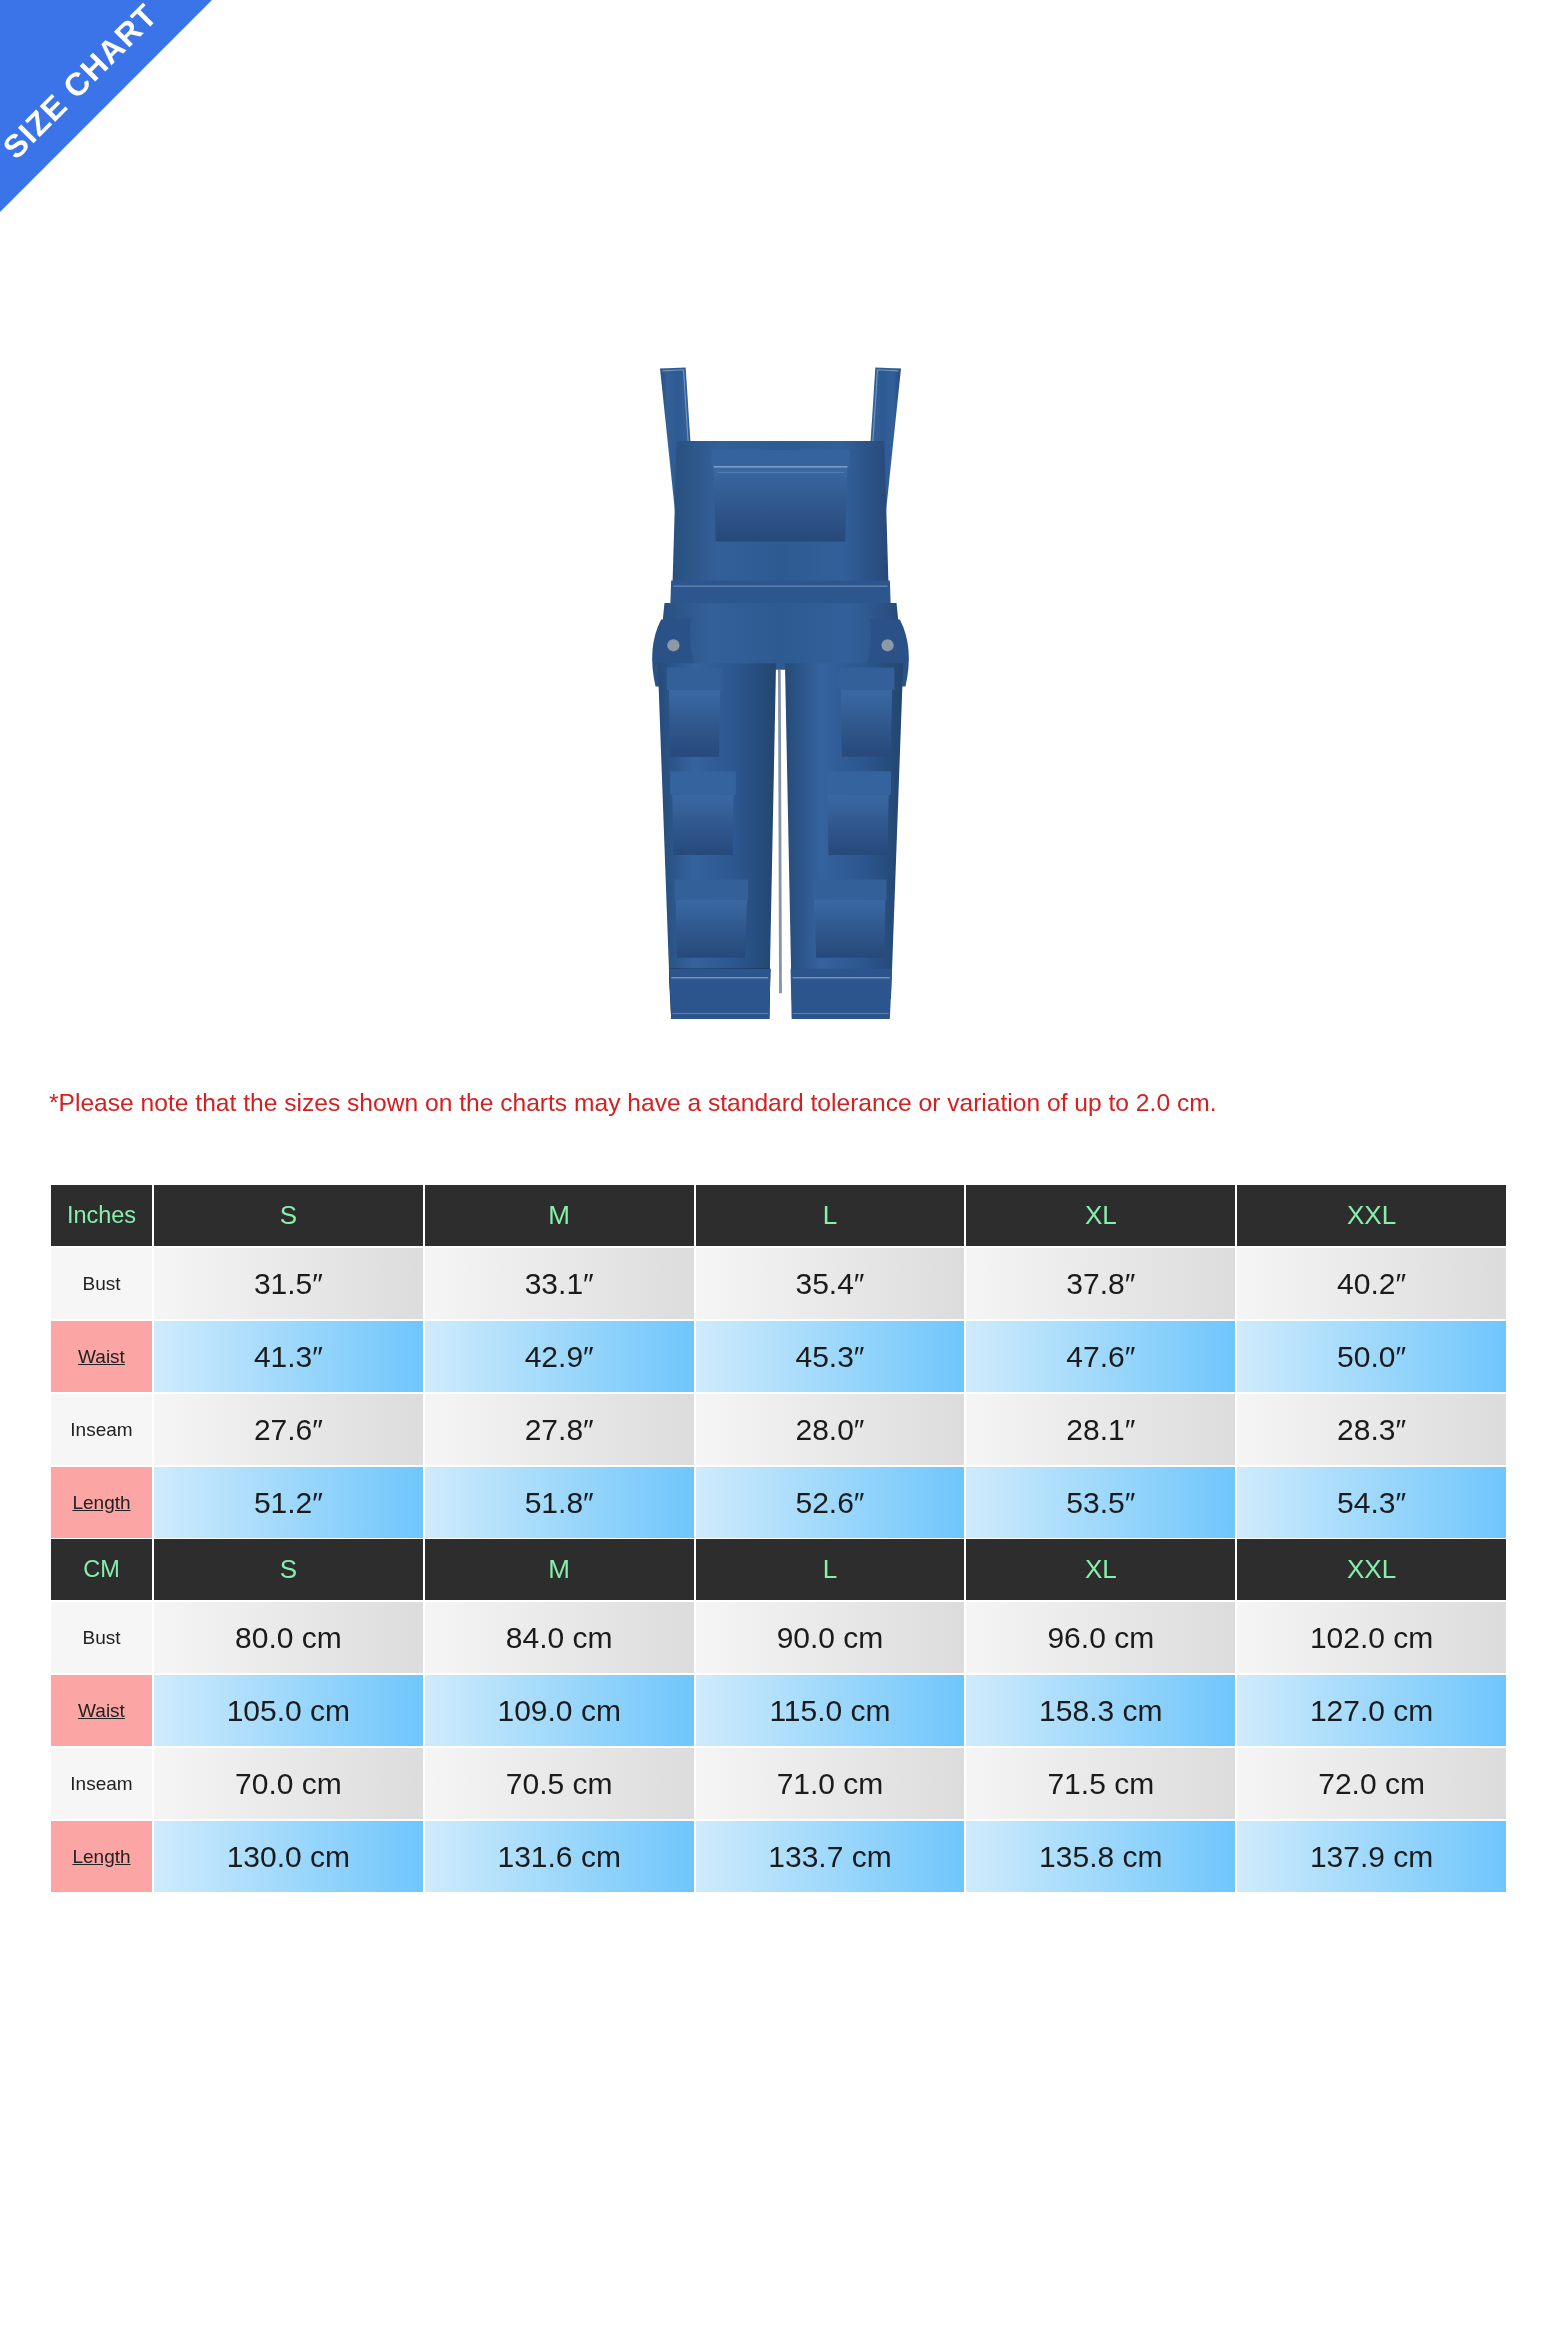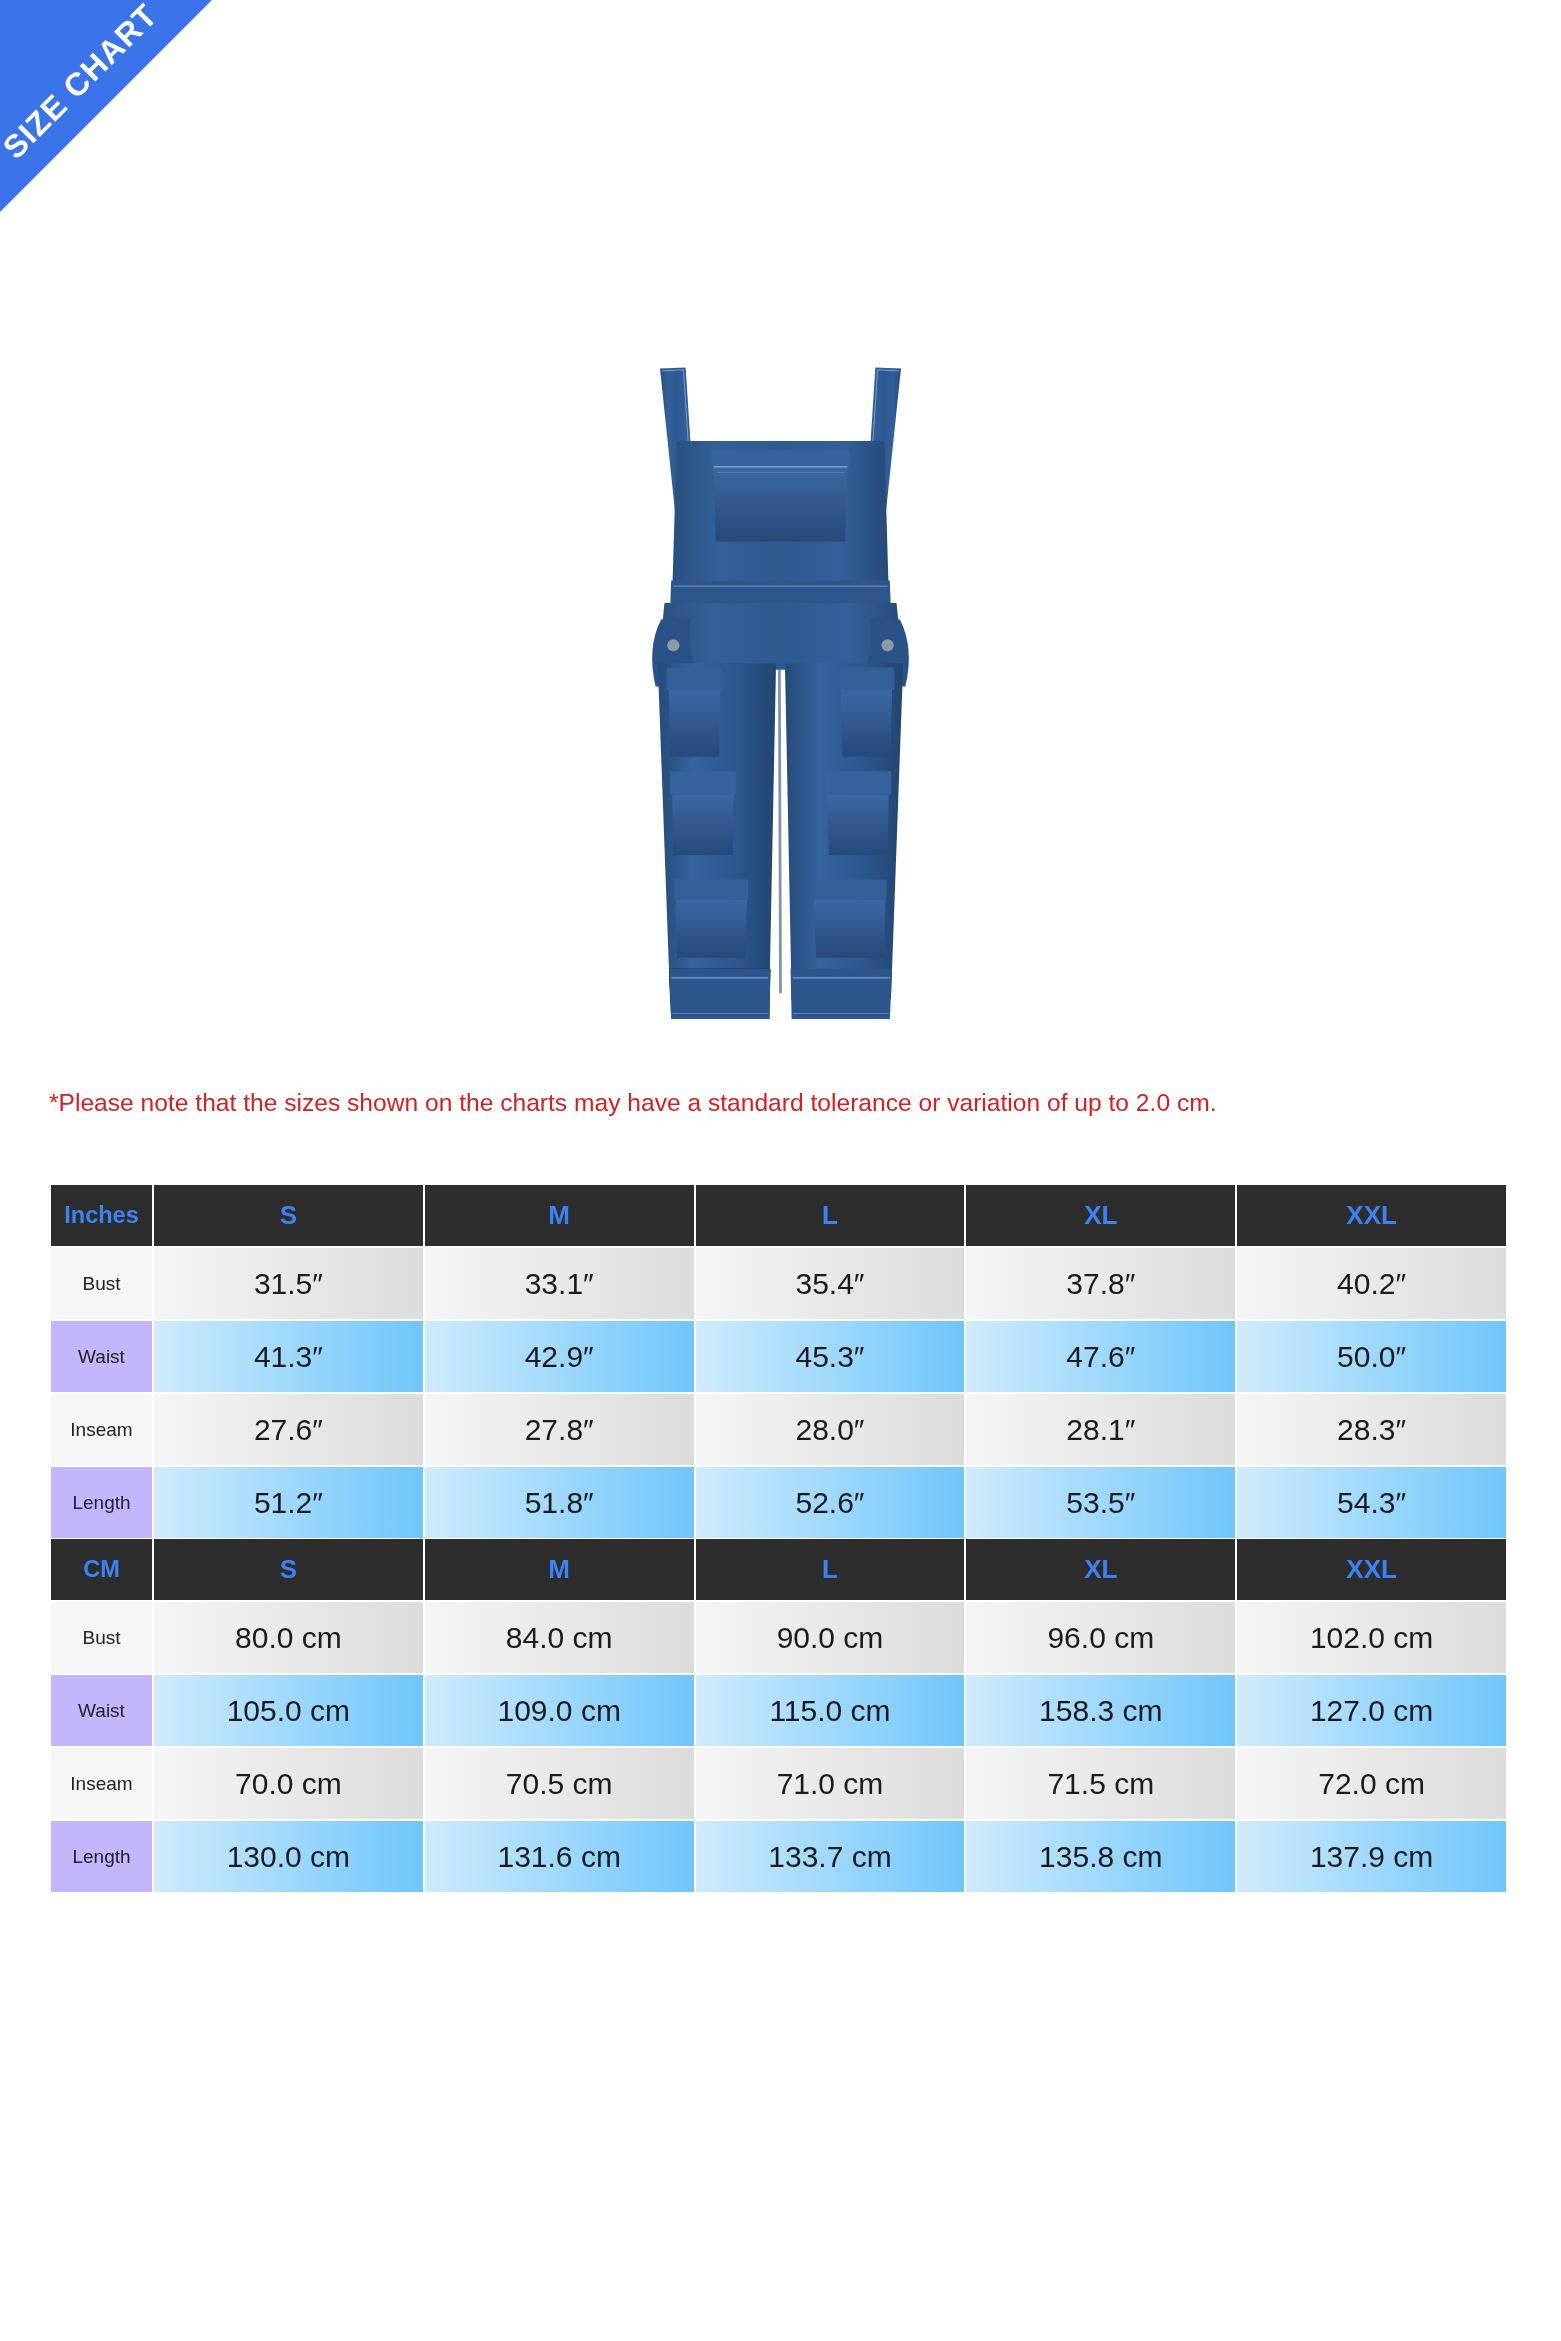--- a/index.html
+++ b/index.html
@@ -96,33 +96,33 @@
     text-align: center;
     vertical-align: middle;
     font-size: 30px;
     font-weight: normal;
     color: #1b1b1b;
     font-family: "Liberation Sans", sans-serif;
   }
 
   .size-table thead th {
     background: #2D2D2D;
-    color: #3b82f6;
-    font-weight: bold;
+    color: #86efac;
+    font-weight: normal;
     font-size: 26px;
     height: 61px;
   }
   .size-table thead th.unit-head { font-size: 23.5px; }
 
   
   tr.row-gray  td { background: linear-gradient(to right, #F5F5F5, #DCDCDC); }
   tr.row-blue  td { background: linear-gradient(to right, #CFEBFC, #6FC6FB); }
 
   tr.row-gray td.unit-cell { background: #F6F6F6; }
-  tr.row-blue td.unit-cell { background: #c4b5fd; }
+  tr.row-blue td.unit-cell { background: #fca5a5; text-decoration: underline; }
 
   .size-table td.unit-cell {
     font-size: 19px;
     color: #222;
   }
 </style>
 </head>
 <body>
 
 <div id="page">

